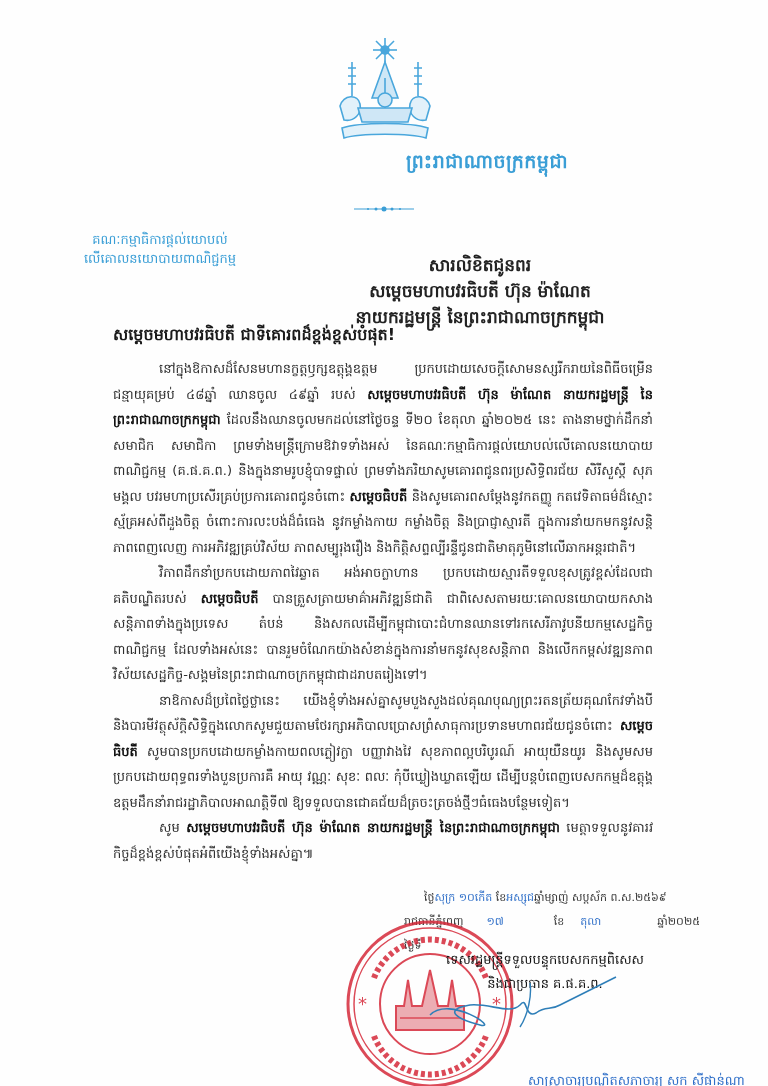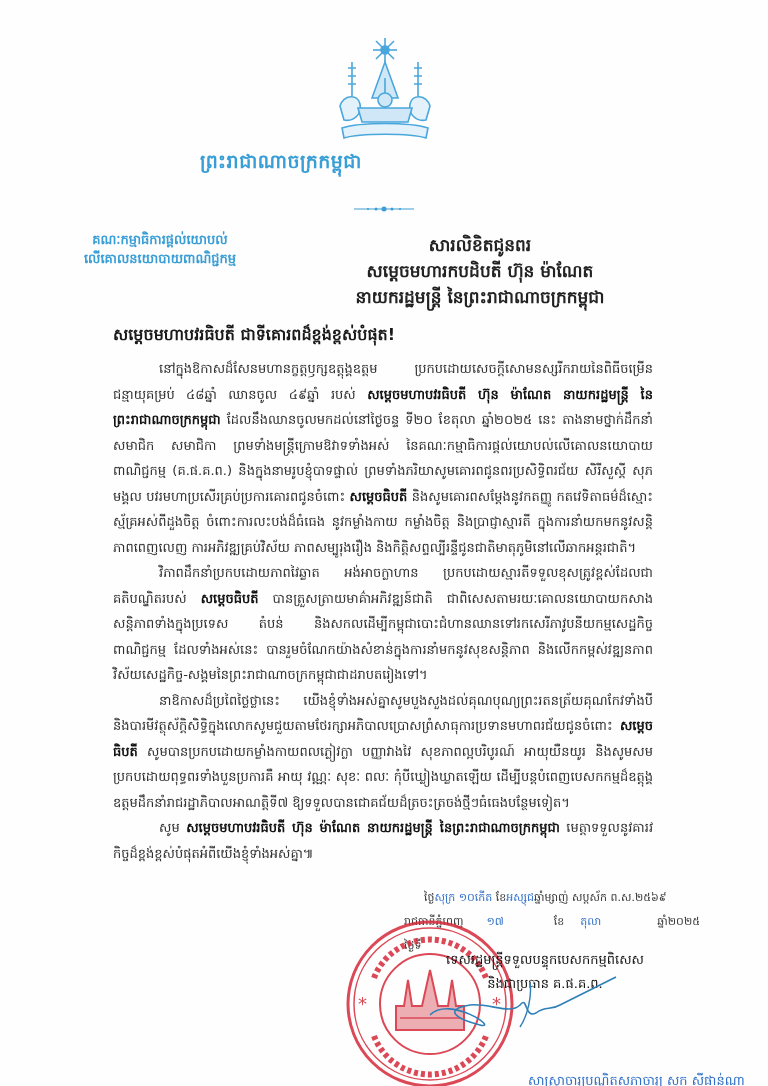--- a/index.html
+++ b/index.html
@@ -24,21 +24,21 @@
     .emblem {
       position: absolute;
       left: 330px;
       top: 38px;
       width: 110px;
       height: 105px;
     }
     .header-blue {
       color: #3a9ed6;
       font-weight: bold;
-      text-align: left;
+      text-align: right;
       position: absolute;
       left: 200px;
       width: 368px;
       font-size: 19px;
       line-height: 22px;
       letter-spacing: 0.5px;
     }
     #kingdom { top: 150px; }
     #motto { top: 175px; }
     .ornament {
@@ -48,29 +48,29 @@
       width: 60px;
       height: 8px;
       color: #3a9ed6;
     }
     .committee {
       position: absolute;
       left: 40px;
       top: 230px;
       width: 240px;
       color: #3a9ed6;
-      font-weight: bold;
+      font-weight: normal;
       font-size: 13px;
       line-height: 19px;
       text-align: center;
     }
     .title-block {
       position: absolute;
       left: 250px;
-      top: 232px;
+      top: 252px;
       width: 460px;
       text-align: center;
       font-weight: bold;
       color: #222;
     }
     .title-block .line {
       font-size: 17px;
       line-height: 26px;
       display: block;
     }
@@ -187,21 +187,21 @@
     <circle cx="46" cy="4" r="1" fill="#3a9ed6"></circle>
   </svg>
 
   <div class="committee">
     <div>គណៈកម្មាធិការផ្តល់យោបល់</div>
     <div>លើគោលនយោបាយពាណិជ្ជកម្ម</div>
   </div>
 
   <div class="title-block">
     <span class="line">សារលិខិតជូនពរ</span>
-    <span class="line">សម្តេចមហារកបដិបតី ហ៊ុន ម៉ាណែត</span>
+    <span class="line">សម្តេចមហាបវរធិបតី ហ៊ុន ម៉ាណែត</span>
     <span class="line">នាយករដ្ឋមន្ត្រី នៃព្រះរាជាណាចក្រកម្ពុជា</span>
   </div>
 
   <div class="salutation">សម្តេចមហាបវរធិបតី ជាទីគោរពដ៏ខ្ពង់ខ្ពស់បំផុត!</div>
 
   <div class="body-text">
     <p>
       <span>នៅក្នុងឱកាសដ៏សែនមហានក្ខត្តឫក្សឧត្តុង្គឧត្តម ប្រកបដោយសេចក្តីសោមនស្សរីករាយនៃពិធីចម្រើនជន្មាយុគម្រប់ ៤៨ឆ្នាំ ឈានចូល ៤៩ឆ្នាំ របស់ </span><b>សម្តេចមហាបវរធិបតី ហ៊ុន ម៉ាណែត នាយករដ្ឋមន្ត្រី នៃព្រះរាជាណាចក្រកម្ពុជា</b><span> ដែលនឹងឈានចូលមកដល់នៅថ្ងៃចន្ទ ទី២០ ខែតុលា ឆ្នាំ២០២៥ នេះ តាងនាមថ្នាក់ដឹកនាំ សមាជិក សមាជិកា ព្រមទាំងមន្ត្រីក្រោមឱវាទទាំងអស់ នៃគណៈកម្មាធិការផ្តល់យោបល់លើគោលនយោបាយពាណិជ្ជកម្ម (គ.ផ.គ.ព.) និងក្នុងនាមរូបខ្ញុំបាទផ្ទាល់ ព្រមទាំងភរិយាសូមគោរពជូនពរប្រសិទ្ធិពរជ័យ សិរីសួស្តី សុភមង្គល បវរមហាប្រសើរគ្រប់ប្រការគោរពជូនចំពោះ </span><b>សម្តេចធិបតី</b><span> និងសូមគោរពសម្តែងនូវកតញ្ញូ កតវេទិតាធម៌ដ៏ស្មោះស្ម័គ្រអស់ពីដួងចិត្ត ចំពោះការលះបង់ដ៏ធំធេង នូវកម្លាំងកាយ កម្លាំងចិត្ត និងប្រាជ្ញាស្មារតី ក្នុងការនាំយកមកនូវសន្តិភាពពេញលេញ ការអភិវឌ្ឍគ្រប់វិស័យ ភាពសម្បូរុងរឿង និងកិត្តិសព្ទល្បីរន្ទឺជូនជាតិមាតុភូមិនៅលើឆាកអន្តរជាតិ។</span>
     </p>
     <p>

